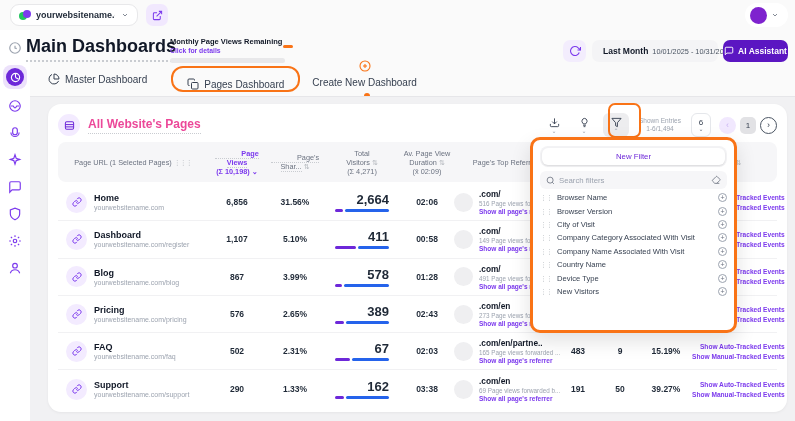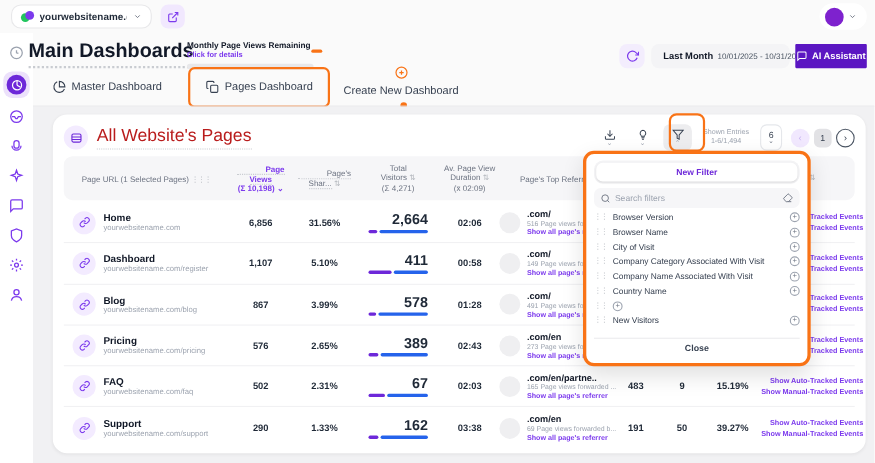--- a/index.html
+++ b/index.html
@@ -31,38 +31,38 @@
   .monthly { position:absolute; left:170px; top:37px; width:120px; }
   .monthly-label { font-size:7.5px; font-weight:bold; color:#111827; }
   .monthly-link { font-size:6.8px; color:#7c3aed; font-weight:bold; margin-top:1px; }
   .monthly-bar { margin-top:4px; width:115px; height:5px; background:#e8e8ea; border-radius:3px; }
   .monthly-dash { position:absolute; left:283px; top:45px; width:10px; height:3px; background:#f97316; border-radius:2px; }
 
   .refresh-btn { position:absolute; left:563px; top:40px; width:23px; height:22px; background:#f3edfd; border-radius:7px; display:flex; align-items:center; justify-content:center; color:#7c3aed; }
   .period-pill { position:absolute; left:592px; top:40px; height:22px; width:126px; background:#f4f4f6; border-radius:7px; display:flex; align-items:center; padding:0 7px; gap:4px; }
   .period-label { font-size:8.5px; font-weight:bold; color:#111827; white-space:nowrap; }
   .period-range { font-size:7.3px; color:#4b5563; white-space:nowrap; }
-  .ai-btn { position:absolute; left:723px; top:40px; height:22px; width:65px; background:#5b16c2; border-radius:1px; display:flex; align-items:center; justify-content:center; gap:4px; color:#fff; }
+  .ai-btn { position:absolute; left:723px; top:40px; height:22px; width:65px; background:#5b16c2; border-radius:7px; display:flex; align-items:center; justify-content:center; gap:4px; color:#fff; }
   .ai-btn span { font-size:8.5px; font-weight:bold; }
 
   
   .dash-tabs { position:absolute; left:48px; top:66px; height:26px; display:flex; align-items:center; }
   .dash-tab { display:flex; align-items:center; gap:5px; font-size:10px; font-weight:normal; color:#374151; white-space:nowrap; }
   .tab-master { margin-right:24px; }
-  .tab-pages { padding:0 14px; height:37px; border:2px solid #f97316; border-radius:6px; margin-right:12px; }
+  .tab-pages { padding:0 14px; height:26px; border:2px solid #f97316; border-radius:12px; margin-right:12px;align-items:flex-end; }
   .tab-create { color:#374151;flex-direction:column; }
   .create-dot { width:6px; height:6px; border-radius:50%; background:#f97316; margin-left:4px; }
   .header-divider { position:absolute; left:30px; top:96px; width:765px; height:1px; background:#e6e6e9; }
   .content-bg { position:absolute; left:30px; top:97px; width:765px; height:324px; background:#f1f1f3; }
 
   
   .card { position:absolute; left:48px; top:104px; width:739px; height:308px; background:#fff; border-radius:13px; box-shadow:0 1px 3px rgba(0,0,0,.05); }
   .card-head { position:absolute; left:10px; right:10px; top:6px; height:30px; display:flex; align-items:center; }
   .card-title-ic { width:22px; height:22px; border-radius:50%; background:#f3ebff; color:#6d28d9; display:flex; align-items:center; justify-content:center; margin-right:8px; }
-  .card-title { font-size:16px; font-weight:normal; color:#b91c1c; border-bottom:1px dotted #c9ccd1; padding-bottom:2px; }
+  .card-title { font-size:12px; font-weight:bold; color:#ec4899; border-bottom:1px dotted #c9ccd1; padding-bottom:2px; }
   .toolbar { margin-left:auto; display:flex; align-items:center; gap:8px; }
   .tool-btn { width:22px; height:24px; display:flex; flex-direction:column; align-items:center; justify-content:center; color:#374151; gap:1px; }
   .tool-btn .chev { font-size:6px; color:#9ca3af; line-height:4px; }
   .tool-filter { width:26px; background:#ededef; border-radius:6px; }
   .entries { text-align:center; color:#9ca3af; font-size:6.5px; line-height:8px; width:46px; }
   .size-pill { width:20px; height:24px; border:1px solid #e5e7eb; border-radius:6px; display:flex; flex-direction:column; align-items:center; justify-content:center; font-size:8px; color:#374151; }
   .pag { display:flex; align-items:center; gap:4px; }
   .pag-circ { width:17px; height:17px; border-radius:50%; display:flex; align-items:center; justify-content:center; font-size:9px; }
   .pag-prev { background:#f1e8fe; color:#c9b4f1; }
   .pag-next { border:1px solid #4b5563; color:#374151; }
@@ -94,21 +94,21 @@
   .refcol { display:flex; flex-direction:column; align-items:flex-start; flex:1; }
   .refdom { font-size:8.3px; font-weight:bold; color:#111827; }
   .refsub { font-size:6.3px; color:#9ca3af; margin-top:1px; white-space:nowrap; }
   .reflink { font-size:6.5px; color:#7c3aed; font-weight:bold; margin-top:1px; white-space:nowrap; }
   .c-ev { display:flex; flex-direction:column; align-items:flex-end; gap:3px; padding-right:2px; }
   .c-ev a { font-size:6.6px; font-weight:bold; color:#7c3aed; white-space:nowrap; }
 
   
   .fpanel { position:absolute; left:530px; top:137px; width:207px; height:196px; background:#fff; border:3px solid #f97316; border-radius:10px; box-shadow:0 8px 20px rgba(0,0,0,.12); padding:6px 7px; z-index:10; display:flex; flex-direction:column; }
   .ftabs { display:flex; background:#f3f3f5; border-radius:8px; padding:2px; height:21px; flex:0 0 auto; }
-  .ftab { flex:1; display:flex; align-items:center; justify-content:center; font-size:7.8px; font-weight:bold; color:#6d28d9; border-radius:6px; }
+  .ftab { flex:1; display:flex; align-items:center; justify-content:center; font-size:7.8px; font-weight:normal; color:#6d28d9; border-radius:6px; }
   .ftab.active { background:#fff; box-shadow:0 1px 2px rgba(0,0,0,.1); }
   .fsearch { margin-top:4px; height:18px; background:#f6f6f8; border-radius:6px; display:flex; align-items:center; padding:0 6px; gap:4px; flex:0 0 auto; }
   .fsearch input { flex:1; border:none; outline:none; background:transparent; font-size:7.8px; color:#374151; font-family:"Liberation Sans",sans-serif; }
   .fsearch input::placeholder { color:#9ca3af; }
   .flist { flex:1; margin-top:2px; }
   .fitem { display:flex; align-items:center; height:13.4px; gap:5px; }
   .drag { font-size:7px; color:#b3b7bd; letter-spacing:-1px; line-height:7px; }
   .fitem .lbl { flex:1; font-size:7.6px; color:#374151; white-space:nowrap; overflow:hidden; }
   .plus { width:9px; height:9px; border:1px solid #9ca3af; border-radius:50%; color:#6b7280; font-size:7px; line-height:7px; display:flex; align-items:center; justify-content:center; flex:0 0 auto; }
   .fclose { border-top:1px solid #ececee; height:17px; display:flex; align-items:center; justify-content:center; font-size:8px; font-weight:bold; color:#374151; flex:0 0 auto; }
@@ -592,32 +592,32 @@
           <line x1="21" y1="21" x2="16.65" y2="16.65"></line>
         </svg>
       <input type="text" placeholder="Search filters" style="">
       <svg width="10" height="10" viewBox="0 0 24 24" fill="none" stroke="#6b7280" stroke-width="2">
           <path d="M20 20H9l-5-5a2 2 0 0 1 0-3l8-8a2 2 0 0 1 3 0l6 6a2 2 0 0 1 0 3l-7 7"></path>
         </svg>
     </div>
     <div class="flist">
   <div class="fitem">
     <span class="drag">⋮⋮</span>
+    <span class="lbl">Browser Name</span>
+    <span class="plus">+</span>
+  </div>
+
+  <div class="fitem">
+    <span class="drag">⋮⋮</span>
     <span class="lbl">Browser Version</span>
     <span class="plus">+</span>
   </div>
 
   <div class="fitem">
     <span class="drag">⋮⋮</span>
-    <span class="lbl">Browser Name</span>
-    <span class="plus">+</span>
-  </div>
-
-  <div class="fitem">
-    <span class="drag">⋮⋮</span>
     <span class="lbl">City of Visit</span>
     <span class="plus">+</span>
   </div>
 
   <div class="fitem">
     <span class="drag">⋮⋮</span>
     <span class="lbl">Company Category Associated With Visit</span>
     <span class="plus">+</span>
   </div>
 
@@ -628,26 +628,26 @@
   </div>
 
   <div class="fitem">
     <span class="drag">⋮⋮</span>
     <span class="lbl">Country Name</span>
     <span class="plus">+</span>
   </div>
 
   <div class="fitem">
     <span class="drag">⋮⋮</span>
+    <span class="lbl">Device Type</span>
     <span class="plus">+</span>
   </div>
 
 
   <div class="fitem">
     <span class="drag">⋮⋮</span>
     <span class="lbl">New Visitors</span>
     <span class="plus">+</span>
   </div>
 </div>
-    <div class="fclose">Close</div>
   </div>
 
 </div>
 
 </body></html>

